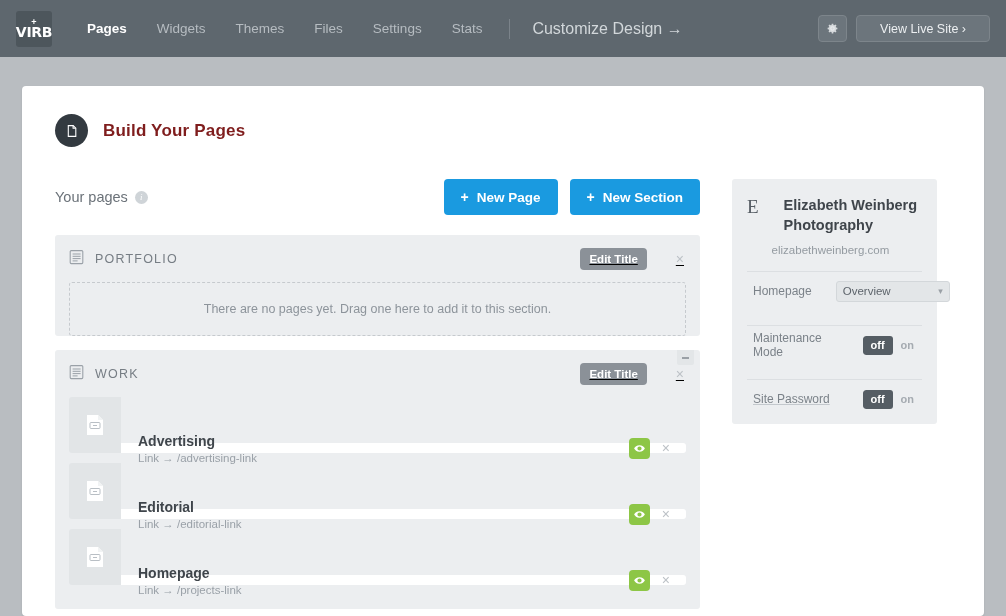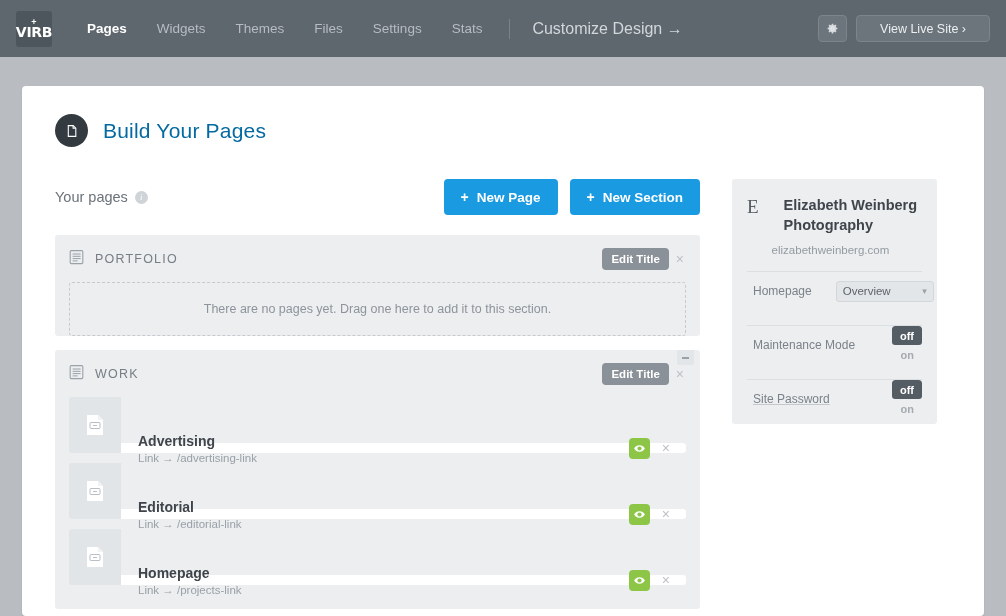--- a/index.html
+++ b/index.html
@@ -81,21 +81,21 @@
   }
 
   .page-head { display: flex; align-items: center; gap: 15px; margin-bottom: 32px; }
   .page-badge {
     width: 33px; height: 33px; border-radius: 50%;
     background: #333a40;
     display: flex; align-items: center; justify-content: center;
     flex: none;
   }
   .page-title {
-    font-size: 21px; color: #0369a1; font-weight: normal;
+    font-size: 17px; color: #7f1d1d; font-weight: bold;
     letter-spacing: 0.2px;
   }
 
   .columns { display: flex; gap: 32px; }
   .col-main { width: 645px; flex: none; }
   .col-side { width: 205px; flex: none; }
 
   .subhead { display: flex; align-items: center; height: 36px; margin-bottom: 20px; }
   .subhead-label { font-size: 14.5px; color: #6b7279; }
   .info-icon {
@@ -126,21 +126,21 @@
   }
   .section-head {
     display: flex; align-items: center;
     height: 47px; padding: 0 14px;
   }
   .sec-icon { flex: none; margin-right: 11px; }
   .sec-name {
     font-size: 12.5px; color: #767d84;
     letter-spacing: 1.2px;
   }
-  .sec-actions { margin-left: auto; display: flex; align-items: center; gap: 5px; }
+  .sec-actions { margin-left: auto; display: flex; align-items: center; gap: 27px; text-decoration: underline; }
   .btn-edit {
     background: #8b9198; color: #fff;
     border: none; border-radius: 4px;
     height: 22px; padding: 0 9px;
     font-size: 11.5px; font-weight: bold;
     cursor: pointer; white-space: nowrap;
     font-family: "Liberation Sans", sans-serif;
   }
   .x-btn {
     color: #bcc1c6; font-size: 14px;
@@ -224,32 +224,31 @@
     display: flex; align-items: center;
     height: 38px; gap: 24px; margin-left: 6px;
   }
   .side-row-label { font-size: 12px; color: #7b8289; }
   .side-row-label.link { text-decoration: underline; text-decoration-color: #c3c8cd; }
   .side-ctl { margin-left: auto; display: flex; align-items: center; }
   .select {
     background: #e3e6e8;
     border: 1px solid #d3d7da;
     border-radius: 3px;
-    height: 21px; width: 98px;
+    height: 21px; width: 114px;
     display: flex; align-items: center;
     padding: 0 6px;
     font-size: 11.5px; color: #5d646b;
     cursor: pointer;
   }
   .select .chev { margin-left: auto; color: #9aa0a6; font-size: 9px; }
   .toggle {
-    display: flex; align-items: flex-end;
+    display: flex; align-items: flex-start;
     border-radius: 3px; overflow: hidden;
     cursor: pointer;
-    flex-direction: column;
   }
   .toggle .on-part, .toggle .off-part {
     font-size: 11px; font-weight: bold;
     height: 19px; display: flex; align-items: center;
     padding: 0 8px;
   }
   .toggle .off-part { background: #555d64; color: #fff; border-radius: 3px; }
   .toggle .on-part { color: #a5abb1; background: transparent; }
 </style>
 </head>

